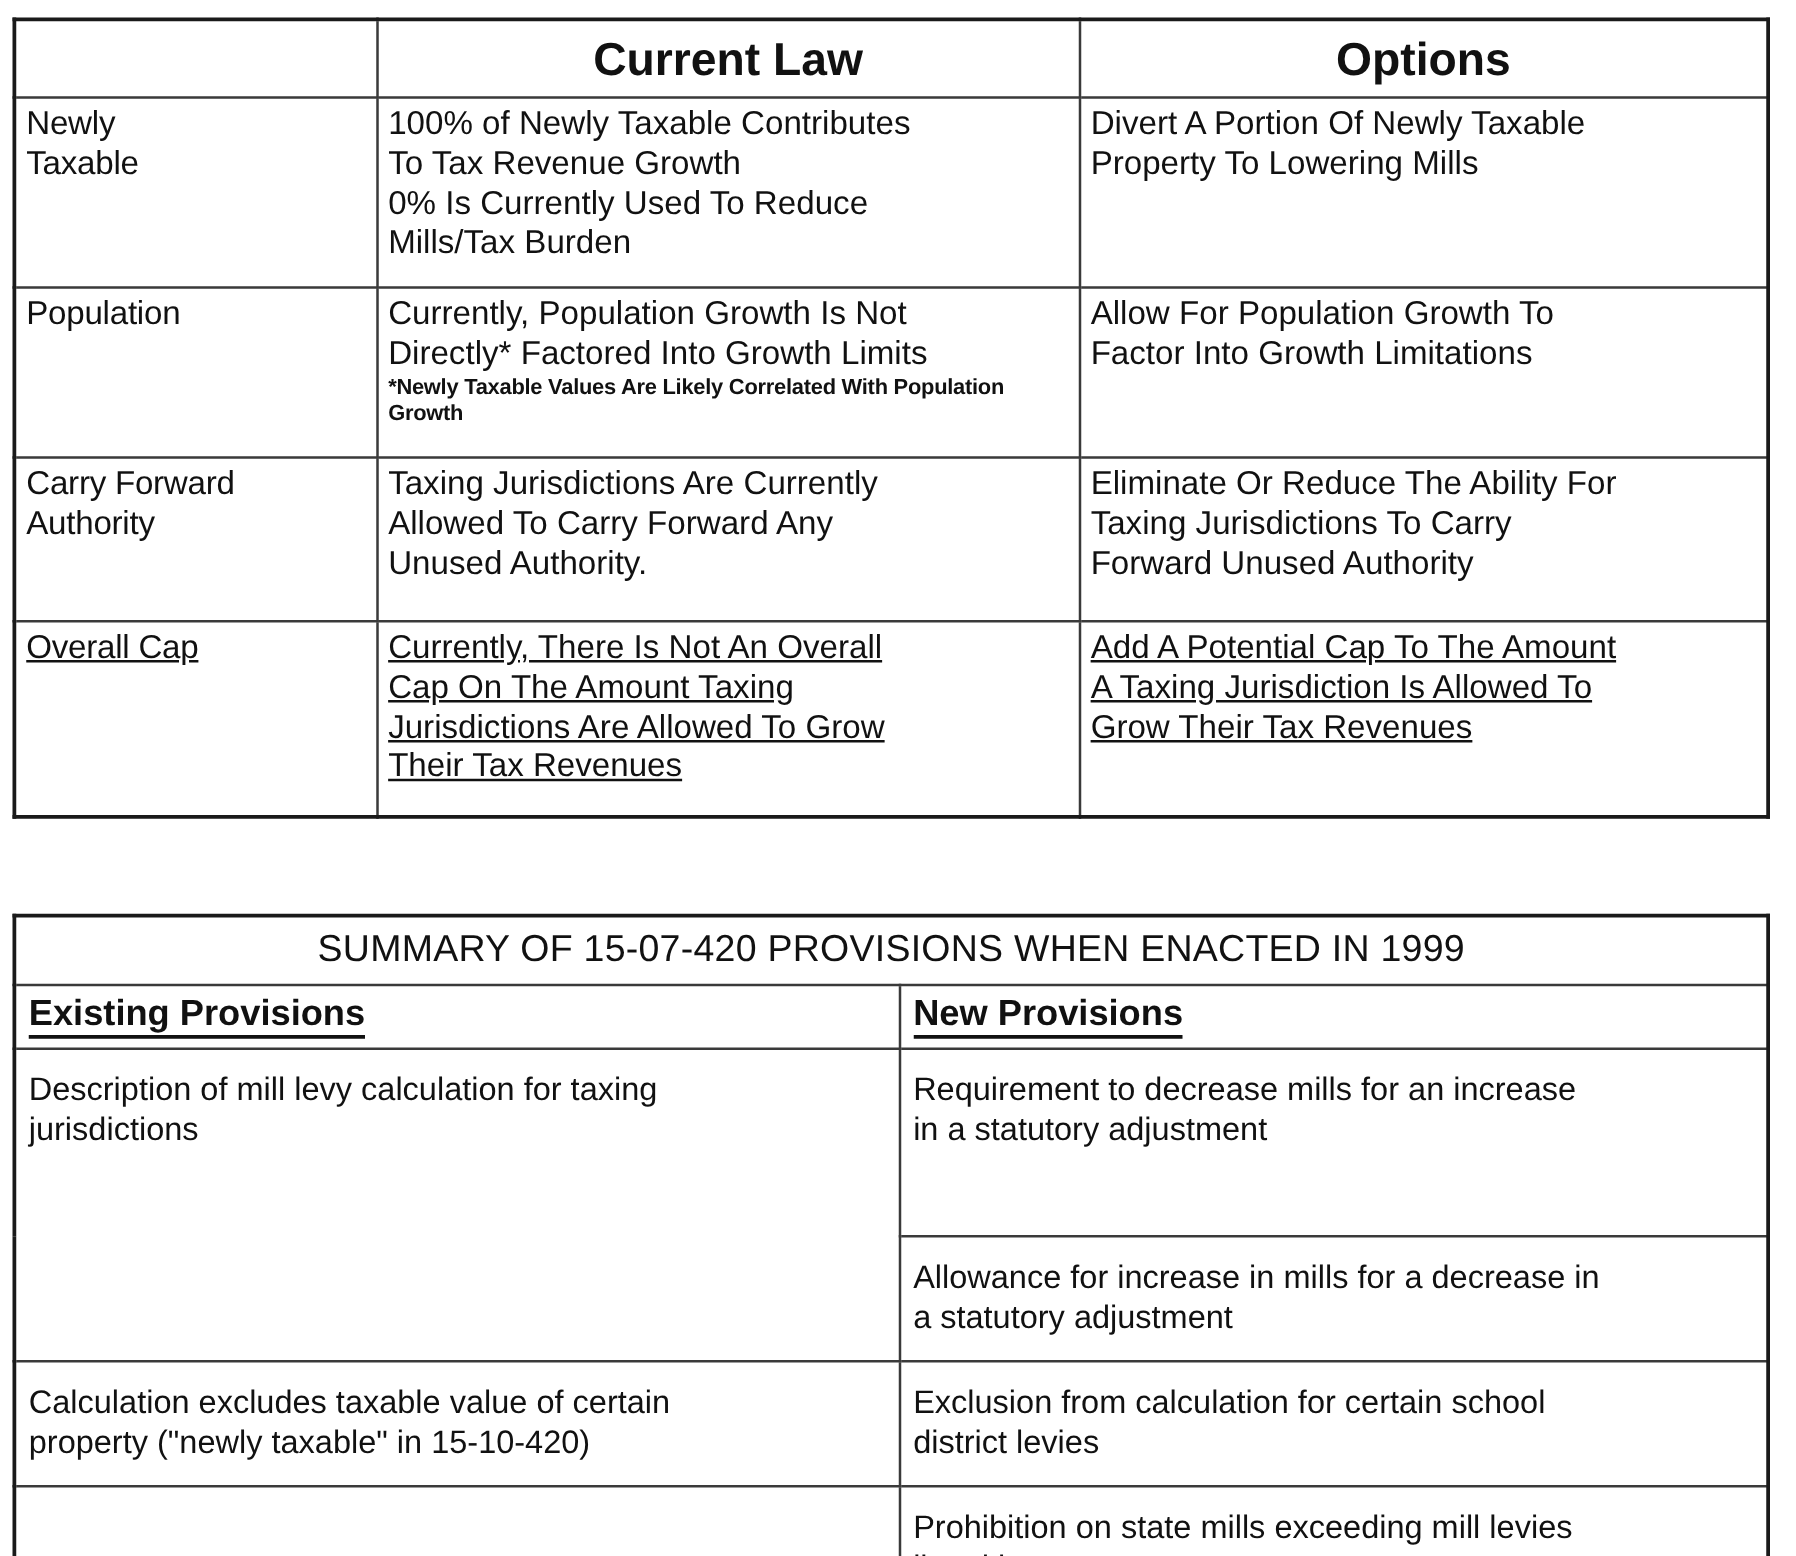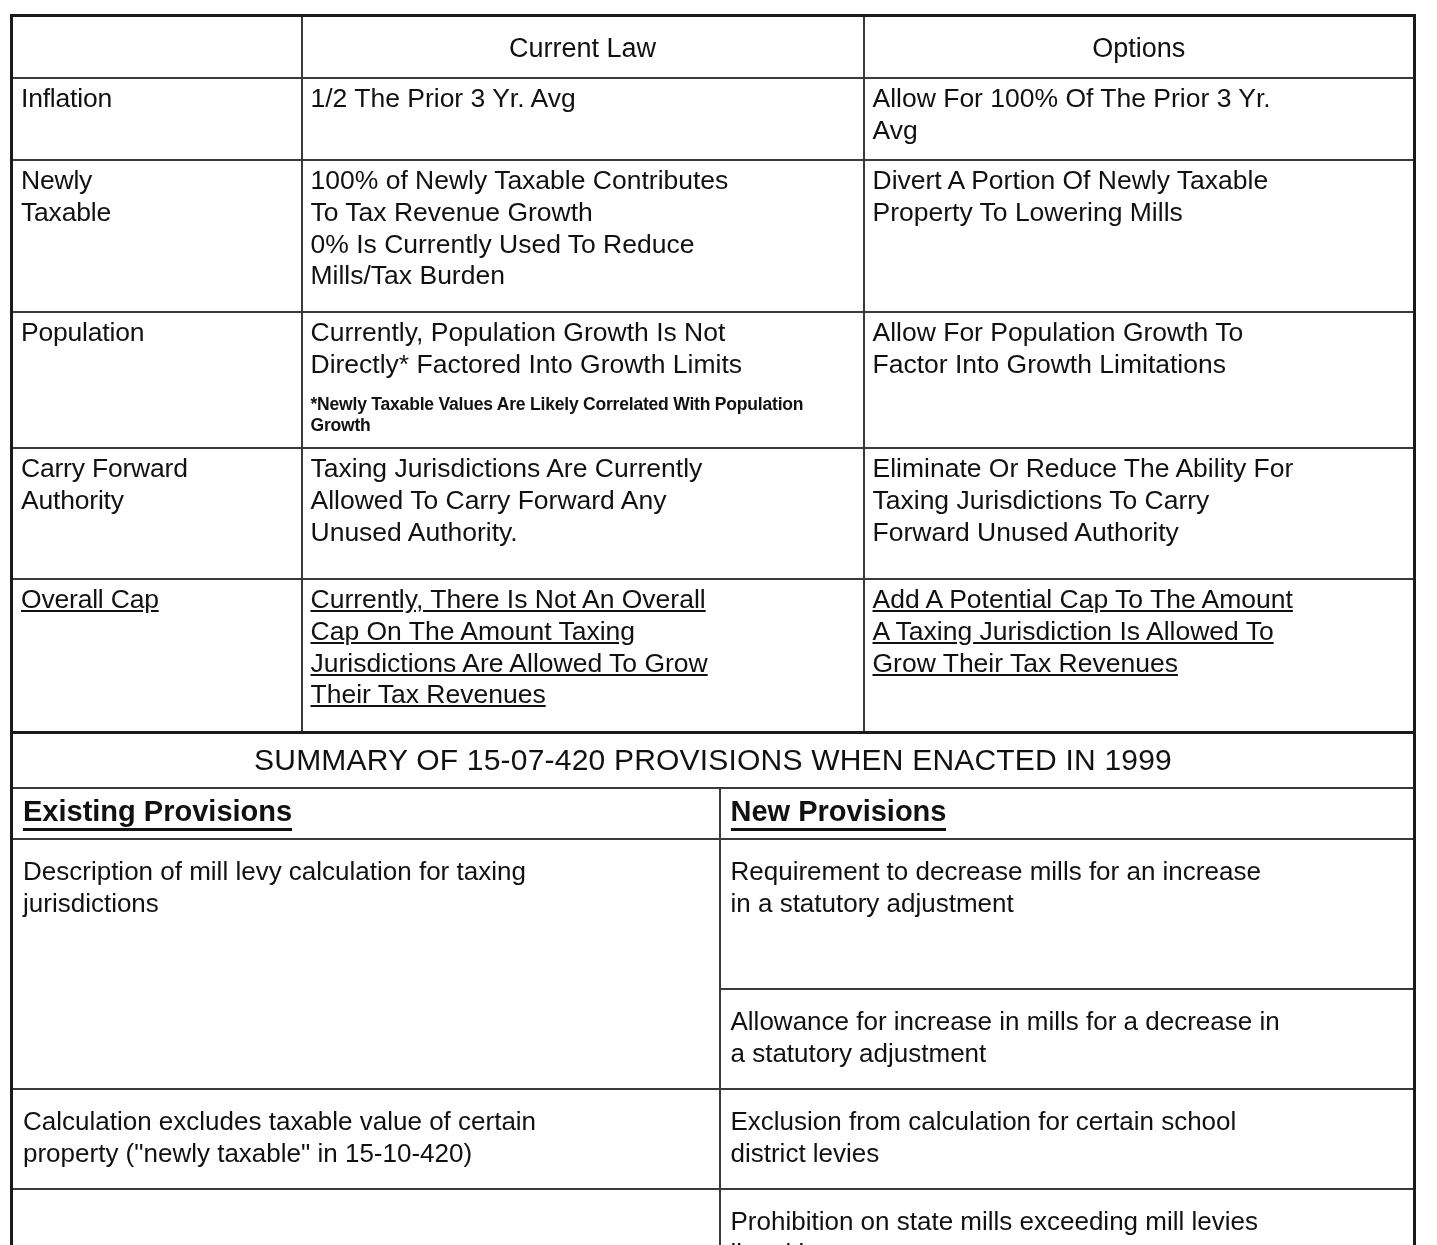--- a/index.html
+++ b/index.html
@@ -43,22 +43,22 @@
     font-weight: 400;
     text-align: left;
     background: #ffffff;
   }
   .table-compare .col-label   { width: 290px; }
   .table-compare .col-current { width: 562px; }
   .table-compare .col-options { width: 551px; }
 
   .table-compare thead td {
     text-align: center;
-    font-weight: normal;
-    font-size: 27px;
+    font-weight: bold;
+    font-size: 37px;
     padding-top: 8px;
     padding-bottom: 6px;
     height: 46px;
     vertical-align: middle;
   }
   .table-compare thead td.corner-blank { border-top-color: #1a1a1a; }
 
   .rowlabel {
     font-weight: bold;
     font-size: 29px;
@@ -67,21 +67,21 @@
   }
   .cell-lines { display: block; }
   .cell-line { display: block; white-space: nowrap; }
 
   .footnote {
     display: block;
     font-size: 17.5px;
     line-height: 1.22;
     font-weight: bold;
     letter-spacing: -0.2px;
-    margin-top: 13px;
+    margin-top: 0;
   }
 
   
   .r-inflation td { height: 66px; }
   .r-newly td     { height: 136px; }
   .r-population td{ height: 120px; }
   .r-carry td     { height: 115px; margin-top: 37px; }
   .r-overall td   { height: 140px; text-decoration: underline; }
 
   
@@ -145,34 +145,20 @@
     </colgroup>
     <thead>
       <tr>
         <td class="corner-blank"></td>
         <td>Current Law</td>
         <td>Options</td>
       </tr>
     </thead>
     <tbody>
 
-      <tr class="r-inflation">
-        <td class="rowlabel">Inflation</td>
-        <td>
-          <span class="cell-lines">
-            <span class="cell-line">1/2 The Prior 3 Yr. Avg</span>
-          </span>
-        </td>
-        <td>
-          <span class="cell-lines">
-            <span class="cell-line">Allow For 100% Of The Prior 3 Yr.</span>
-            <span class="cell-line">Avg</span>
-          </span>
-        </td>
-      </tr>
 
       <tr class="r-newly">
         <td class="rowlabel">
           <span class="cell-line">Newly</span>
           <span class="cell-line">Taxable</span>
         </td>
         <td>
           <span class="cell-lines">
             <span class="cell-line">100% of Newly Taxable Contributes</span>
             <span class="cell-line">To Tax Revenue Growth</span>

